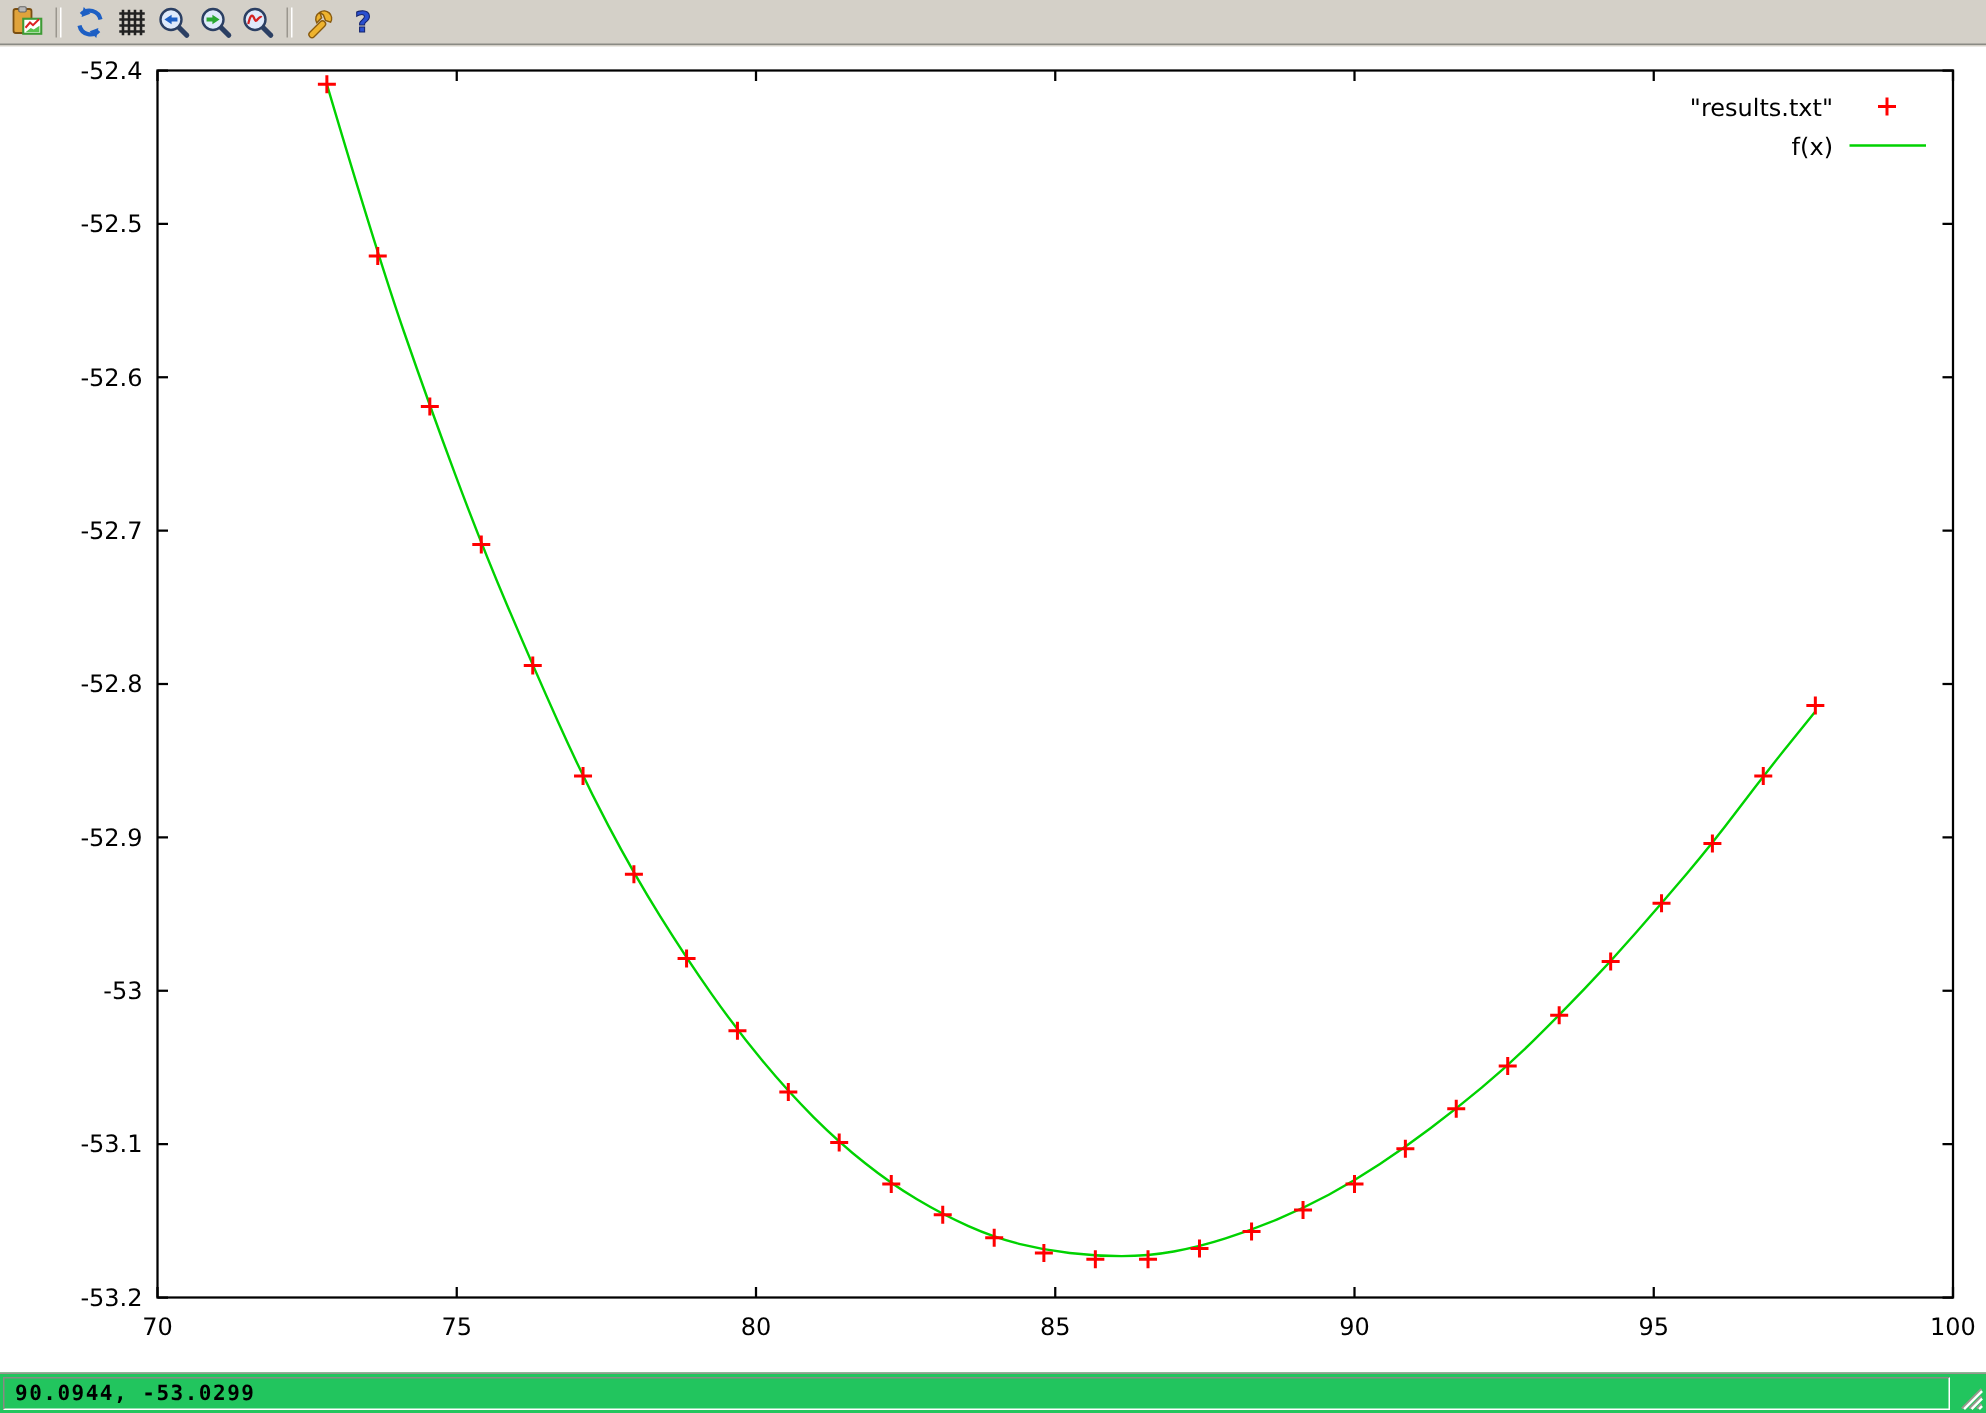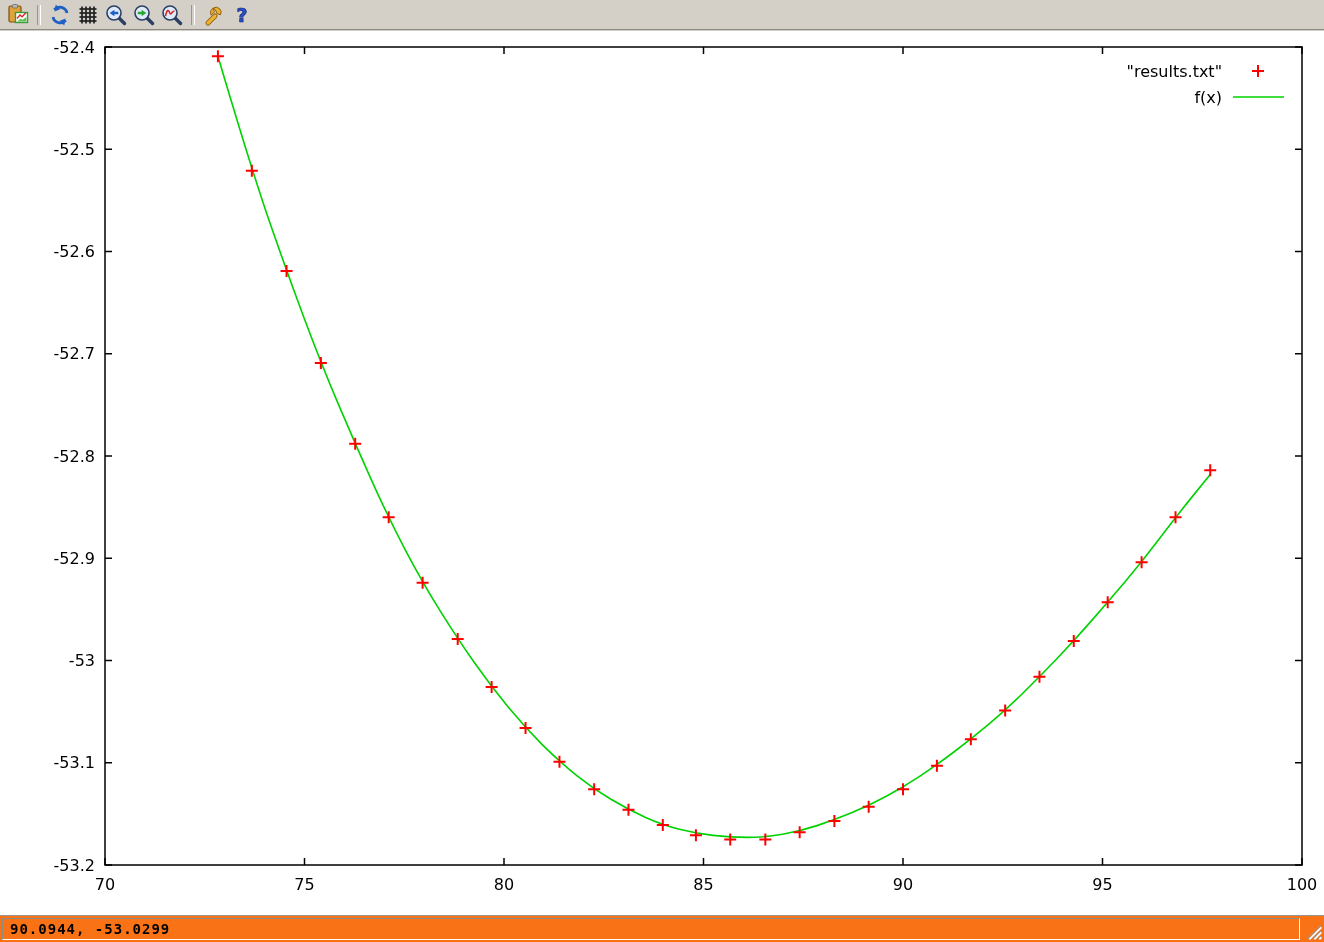--- a/index.html
+++ b/index.html
@@ -14,21 +14,21 @@
     background:transparent;border:none;padding:0;cursor:pointer;}
   .tsep{width:2px;height:20px;margin:0 5px;
     border-left:1px solid #9a968e;border-right:1px solid #ffffff;}
 
   
   .canvas{position:absolute;top:31px;left:0;width:1324px;height:884px;background:#ffffff;}
   svg text{font-family:"DejaVu Sans",sans-serif;}
 
   
   .statusbar{position:absolute;left:0;right:0;bottom:0;height:27px;
-    background:#f97316;border-top:1px solid #9a968e;box-sizing:border-box;}
+    background:#22c55e;border-top:1px solid #9a968e;box-sizing:border-box;}
   .statusfield{position:absolute;left:2px;top:2px;right:24px;bottom:2px;
     border:1px solid;border-color:#8a8a84 #ffffff #ffffff #8a8a84;
     display:flex;align-items:center;padding-left:7px;
     font-family:"DejaVu Sans Mono",monospace;font-weight:bold;font-size:14px;
     letter-spacing:1px;color:#000;}
   .grip{position:absolute;right:2px;bottom:2px;width:18px;height:18px;}
 </style>
 </head>
 <body>
 

